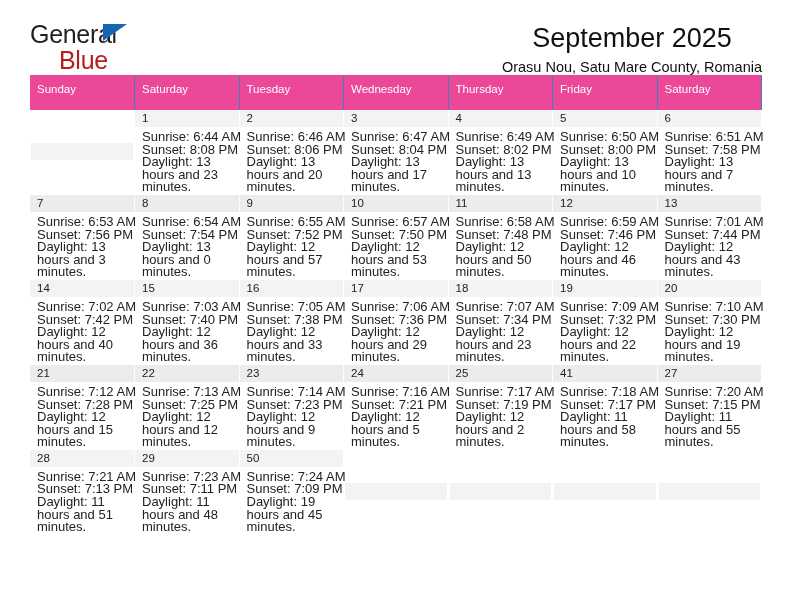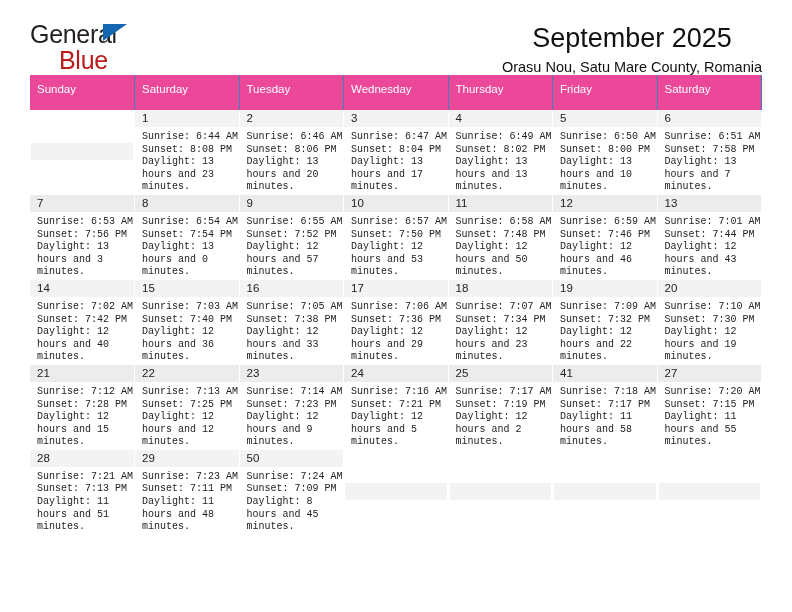--- a/index.html
+++ b/index.html
@@ -105,24 +105,23 @@
   .daynum-bar {
     height: 17px;
     padding: 2px 0 0 7px;
     box-sizing: border-box;
     font-size: 11.5px;
     color: #222222;
     background: #f3f3f3;
   }
   .day-body {
     padding: 4px 5px 0 7px;
-    font-size: 10px;
+    font-size: 13px;
     line-height: 12.6px;
     color: #222222;
-    font-family: Liberation Mono, monospace;
   }
   .day-body div {
     white-space: nowrap;
   }
   .day-body .daylight {
     white-space: normal;
   }
   td.empty {
     background: #ffffff;
     border-bottom: 1px solid #ffffff;
@@ -413,21 +412,21 @@
               <div>Sunrise: 7:23 AM</div>
               <div>Sunset: 7:11 PM</div>
               <div class="daylight">Daylight: 11 hours and 48 minutes.</div>
             </div>
           </td>
           <td class="day">
             <div class="daynum-bar">50</div>
             <div class="day-body">
               <div>Sunrise: 7:24 AM</div>
               <div>Sunset: 7:09 PM</div>
-              <div class="daylight">Daylight: 8 hours and 45 minutes.</div>
+              <div class="daylight">Daylight: 19 hours and 45 minutes.</div>
             </div>
           </td>
           <td class="empty">
             <div class="daynum-bar"></div>
           </td>
           <td class="empty">
             <div class="daynum-bar"></div>
           </td>
           <td class="empty">
             <div class="daynum-bar"></div>

